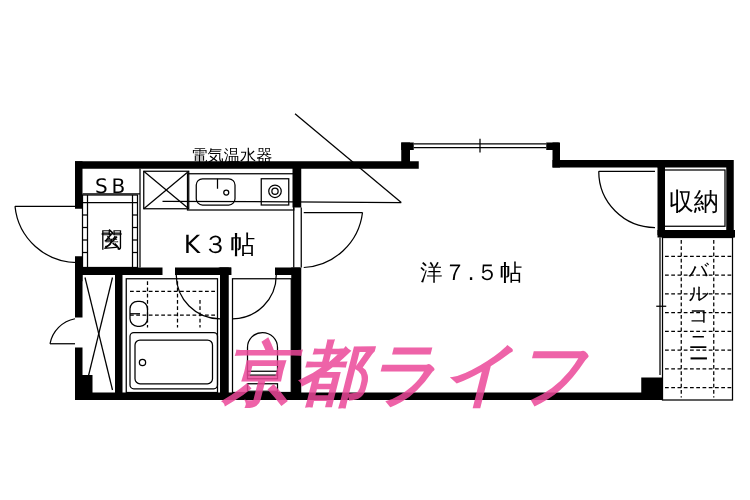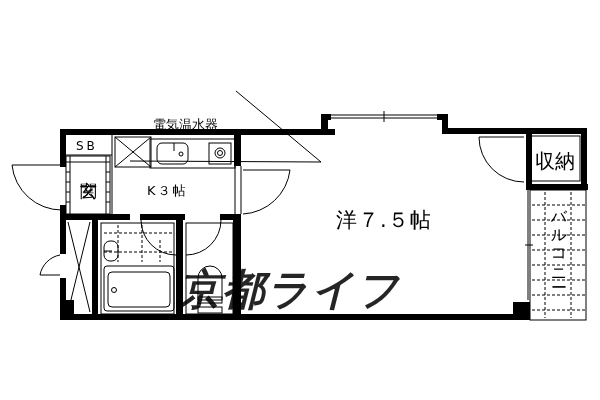--- a/index.html
+++ b/index.html
@@ -1,20 +1,20 @@
 <!DOCTYPE html>
 <html><head>
 <meta charset="utf-8">
 <style>
   html, body { margin:0; padding:0; background:#ffffff; }
   body { width:600px; height:400px; position:relative; overflow:hidden; font-family:"DejaVu Sans", sans-serif; }
   svg { position:absolute; left:0; top:0; }
   .lbl { position:absolute; color:#000; font-family:"DejaVu Sans", sans-serif; white-space:nowrap; }
   .vert { writing-mode: vertical-rl; letter-spacing:2px; }
-  .wm { position:absolute; color:#000000; font-weight:bold; font-style:italic; font-size:42px; letter-spacing:2px; opacity:0.85;text-align:right; }
+  .wm { position:absolute; color:#ec4899; font-weight:bold; font-style:italic; font-size:56px; letter-spacing:2px; opacity:0.85;text-align:right; }
 </style>
 </head>
 <body>
 
 <svg width="600" height="400" viewBox="0 0 600 400">
 
   <g fill="#000">
 
     <rect x="60" y="129" width="275" height="6"></rect>
 
@@ -139,18 +139,18 @@
     <path d="M186 255 A35 35 0 0 0 221 220"></path>
     <path d="M198 300 L198 278 A12 12 0 0 1 222 278 L222 300 Z"></path>
     <rect x="198" y="297" width="24" height="6"></rect>
     <rect x="198" y="307" width="24" height="6"></rect>
   </g>
 </svg>
 
 <div class="wm" style="left:178px; top:262px;">京都ライフ</div>
 
 <div class="lbl" style="left:153px; top:79px; font-size:13px;margin-top:37px;">電気温水器</div>
-<div class="lbl" style="left:76px; top:139px; font-size:12px; letter-spacing:3px;">SB</div>
+<div class="lbl" style="left:76px; top:139px; font-size:16px; letter-spacing:3px;">SB</div>
 <div class="lbl vert" style="left:78px; top:168px; font-size:17px;">玄関</div>
-<div class="lbl" style="left:147px; top:182px; font-size:13px; letter-spacing:2px;">K３帖</div>
-<div class="lbl" style="left:336px; top:206px; font-size:21px; letter-spacing:1px;">洋７.５帖</div>
+<div class="lbl" style="left:147px; top:182px; font-size:20px; letter-spacing:2px;">K３帖</div>
+<div class="lbl" style="left:336px; top:206px; font-size:18px; letter-spacing:1px;">洋７.５帖</div>
 <div class="lbl" style="left:535px; top:148px; font-size:20px;">収納</div>
 <div class="lbl vert" style="left:548px; top:198px; font-size:16px;">バルコニー</div>
 
 </body></html>

